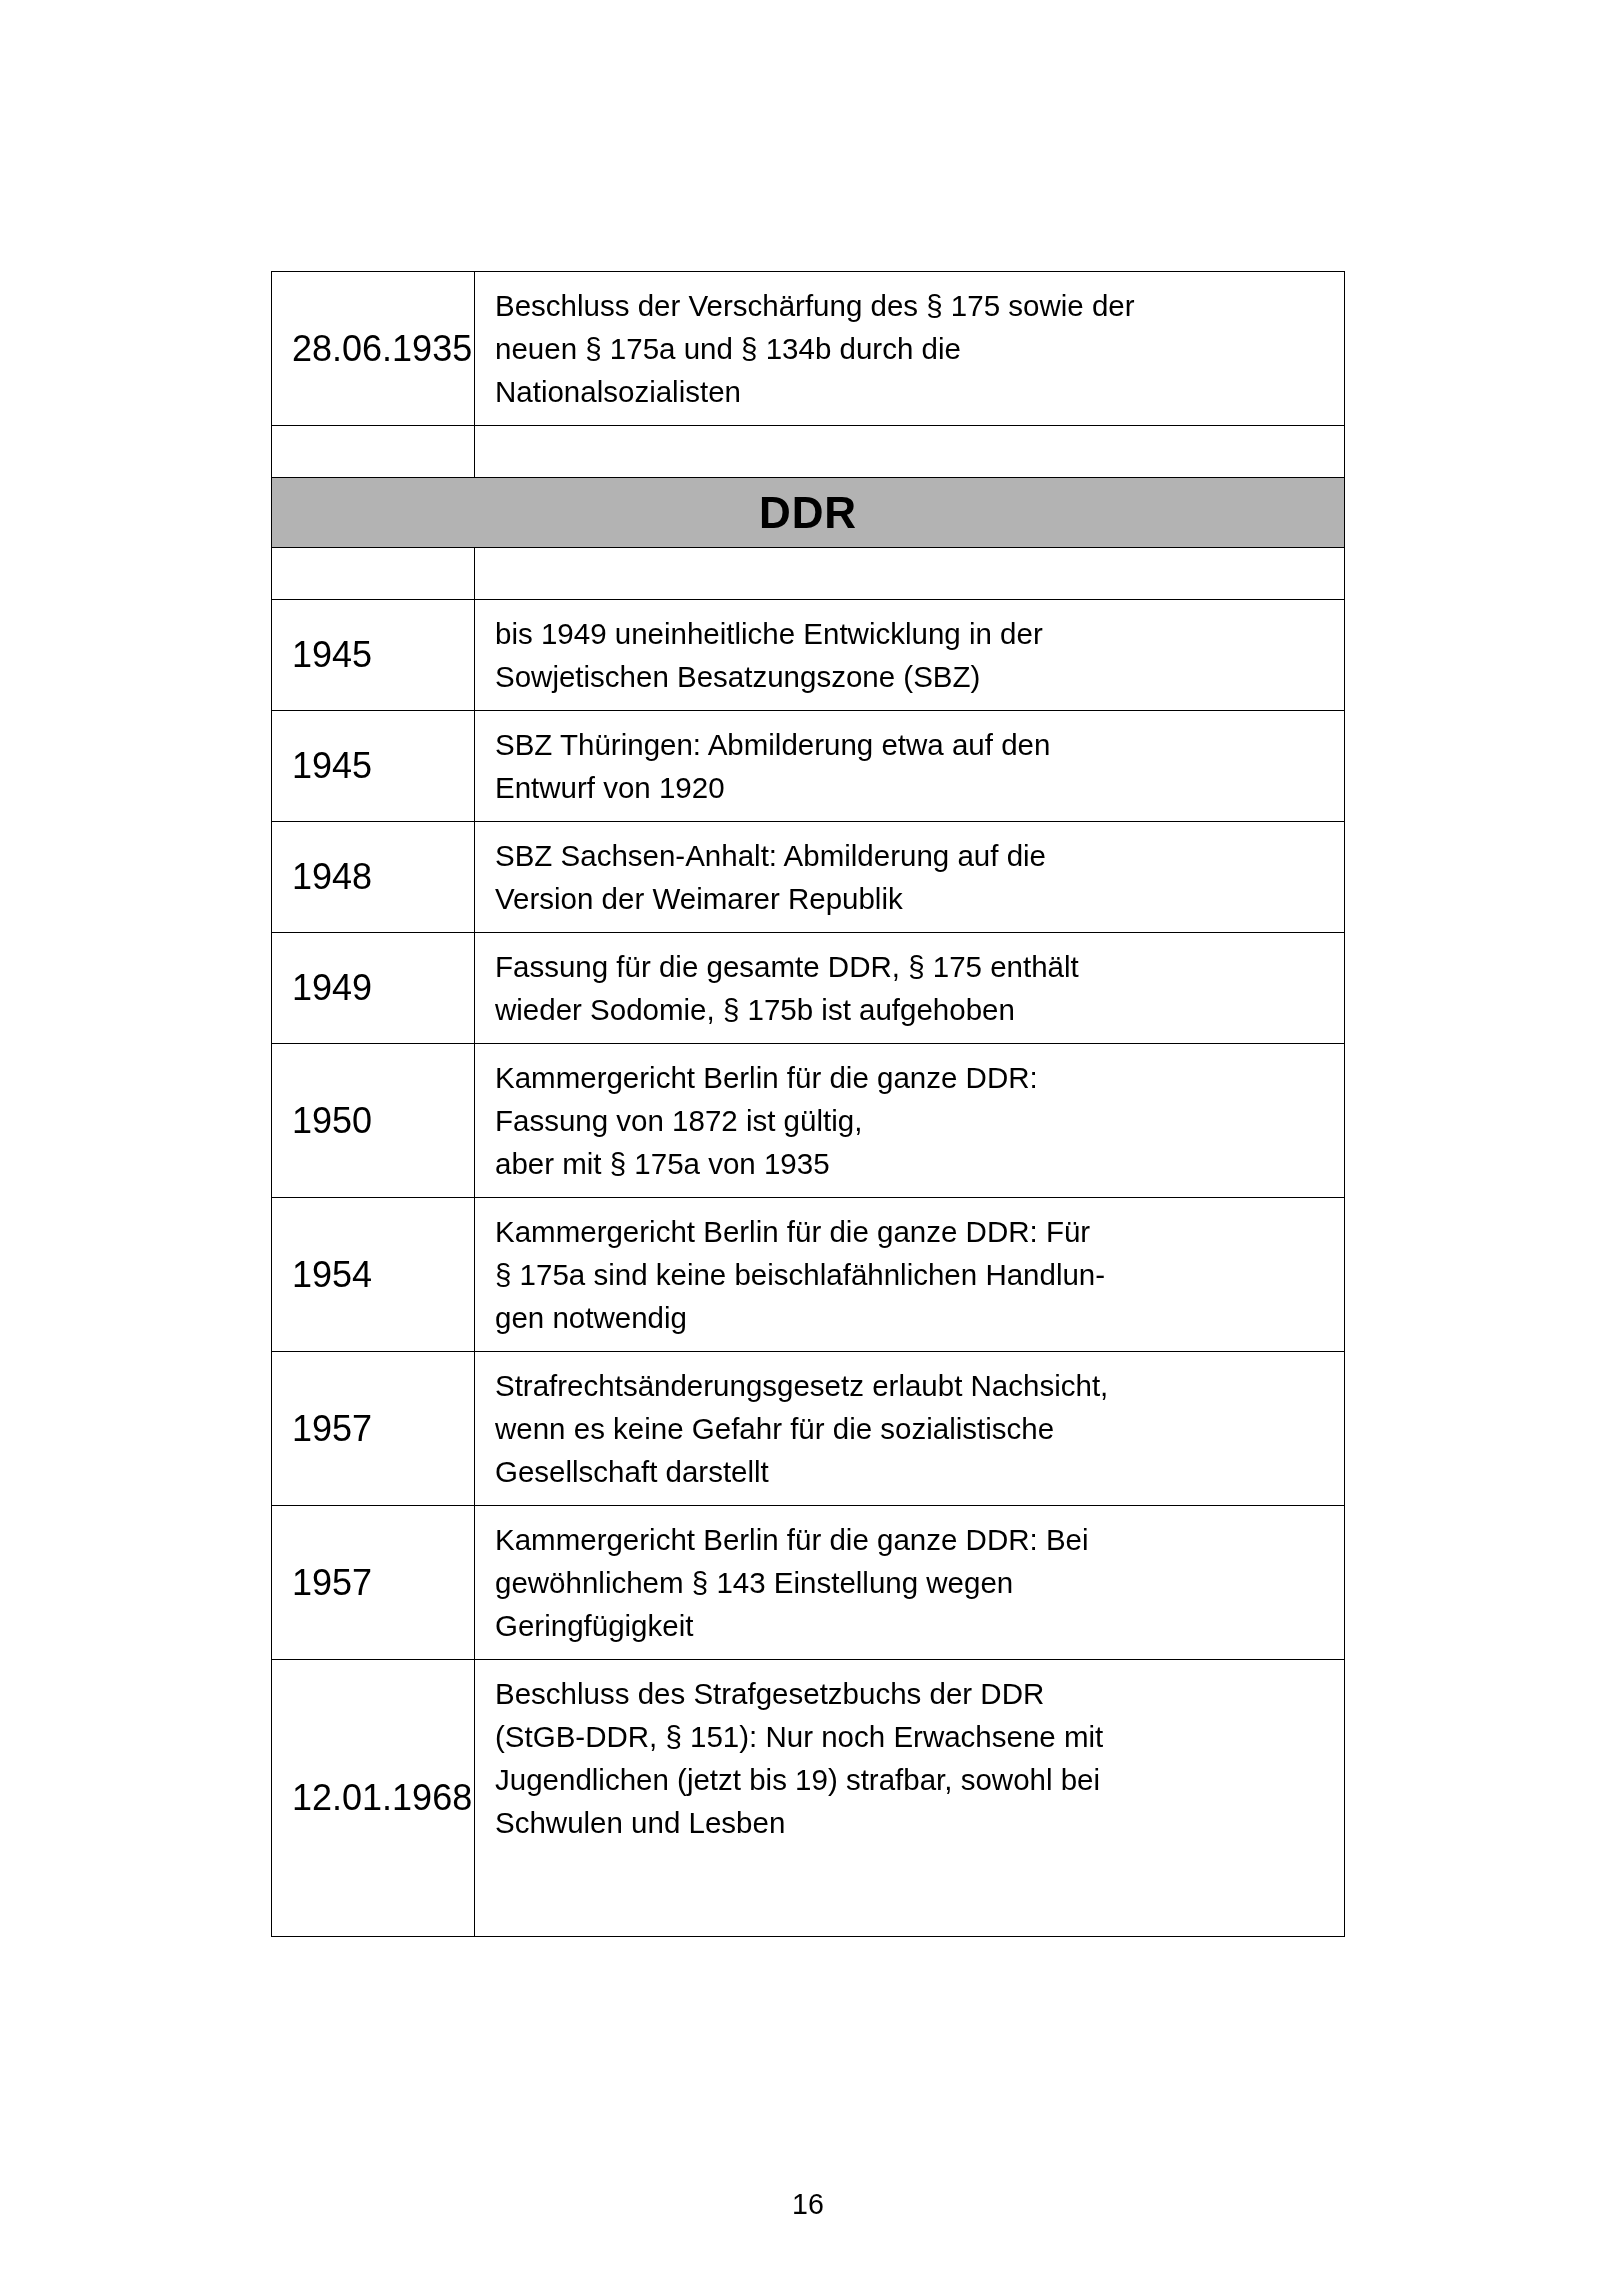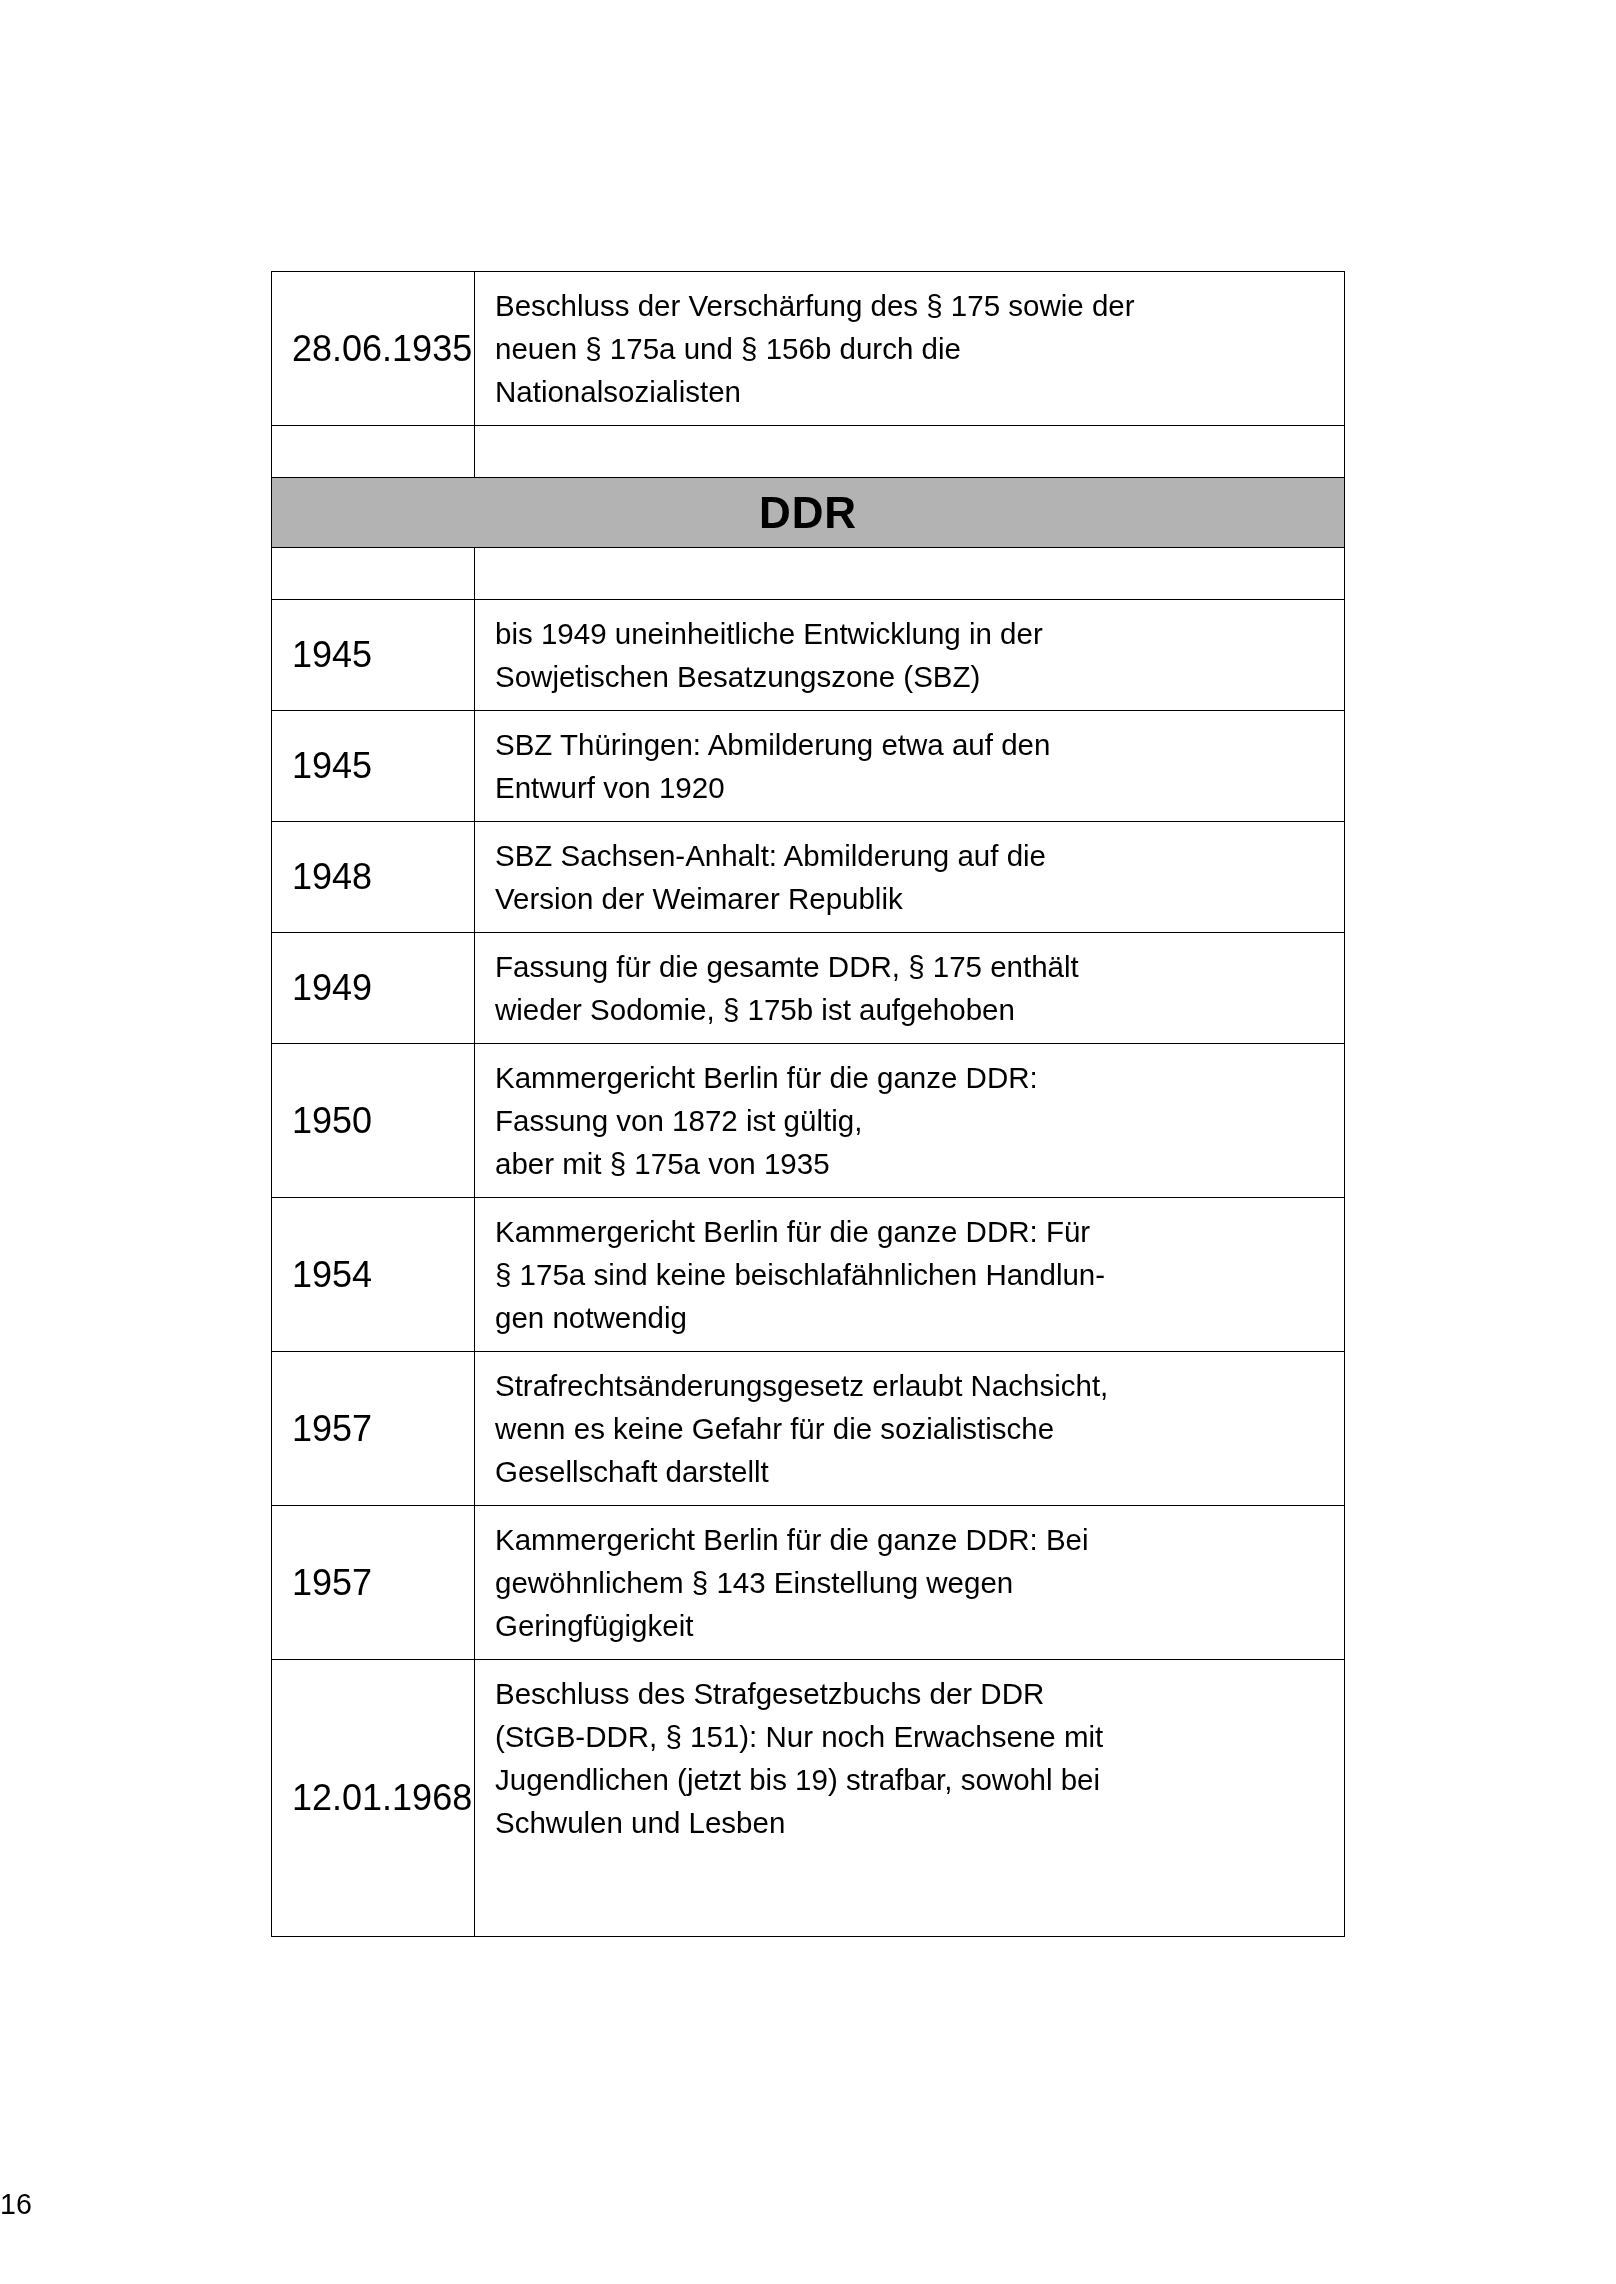--- a/index.html
+++ b/index.html
@@ -49,37 +49,37 @@
     font-size: 44px;
     font-weight: bold;
     letter-spacing: 0.9px;
   }
   tr.last-row td.text-cell { padding-bottom: 92px; }
   .page-number {
     position: absolute;
     left: 0;
     right: 0;
     top: 2186px;
-    text-align: left;
+    text-align: center;
     font-size: 28.6px;
     line-height: 37px;
   }
 </style>
 </head>
 <body>
 
 <div class="page">
 
   <table class="timeline">
     <tbody>
 
       <tr class="entry-row">
         <td class="date-cell">28.06.1935</td>
         <td class="text-cell">Beschluss der Verschärfung des § 175 sowie der
-neuen § 175a und § 156b durch die
+neuen § 175a und § 134b durch die
 Nationalsozialisten</td>
       </tr>
 
 
       <tr class="spacer-row">
         <td class="date-cell"></td>
         <td class="text-cell"></td>
       </tr>
 
       <tr class="section-row">

